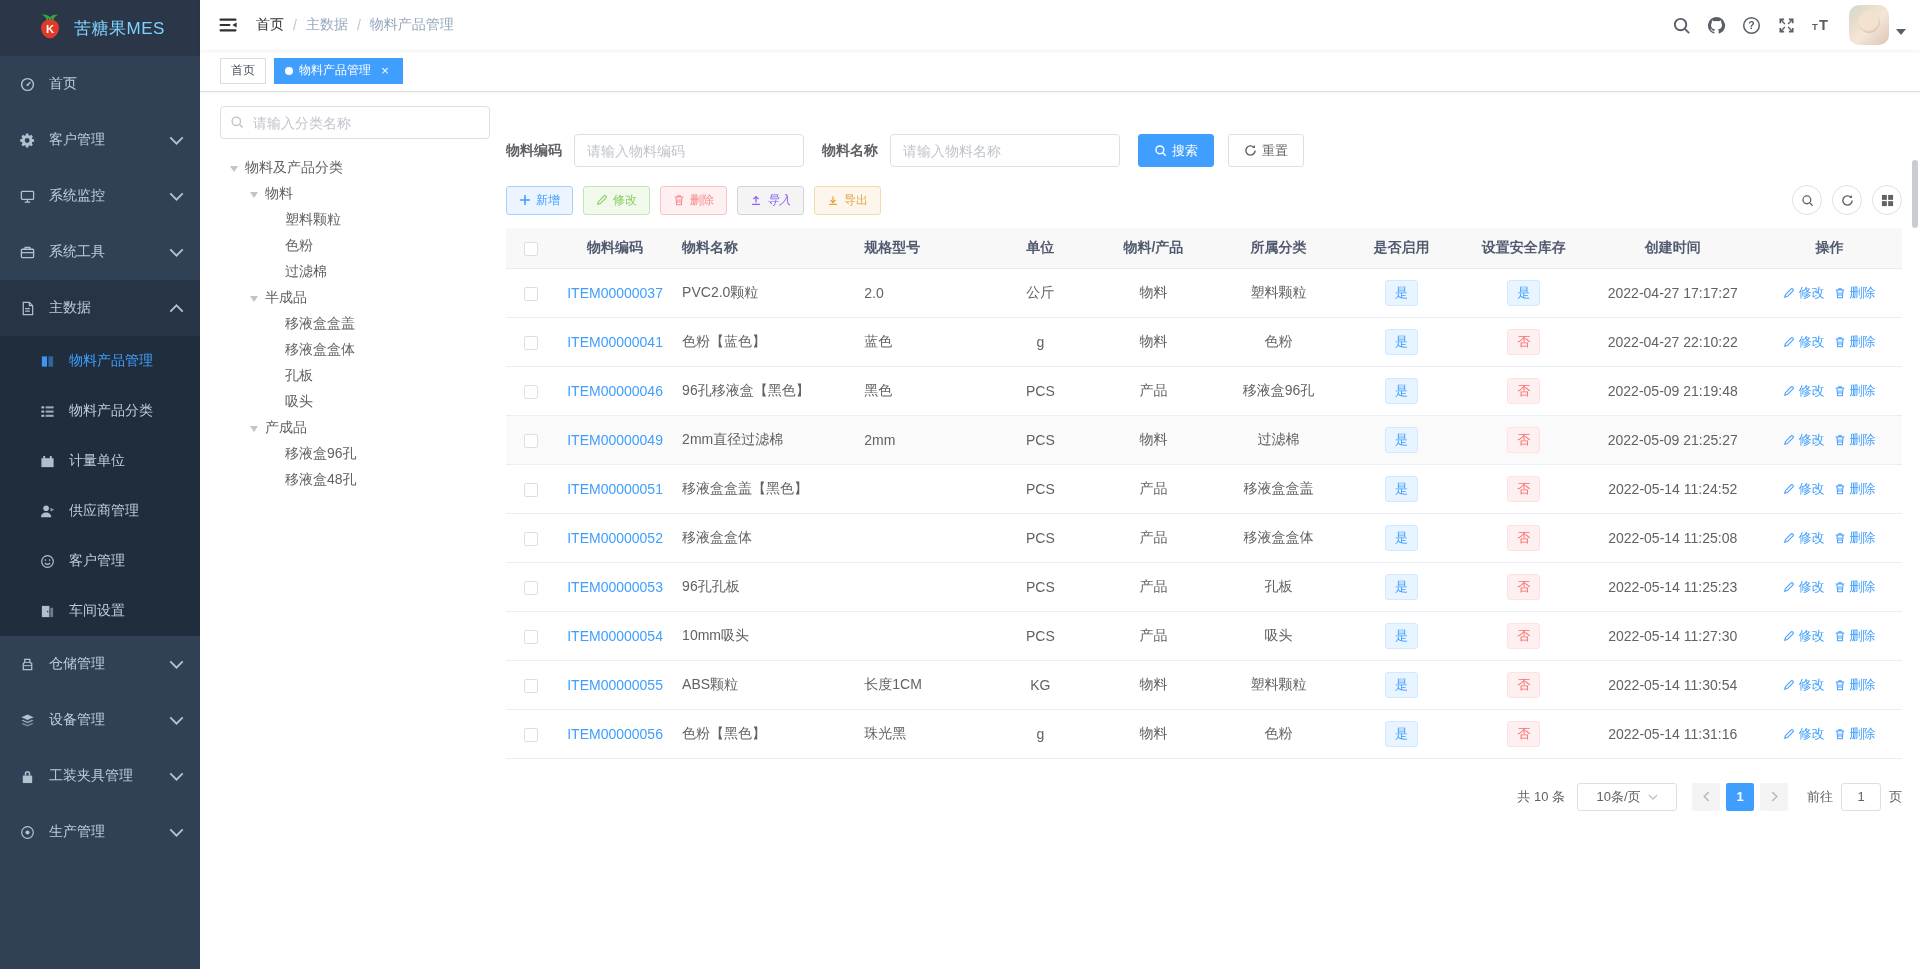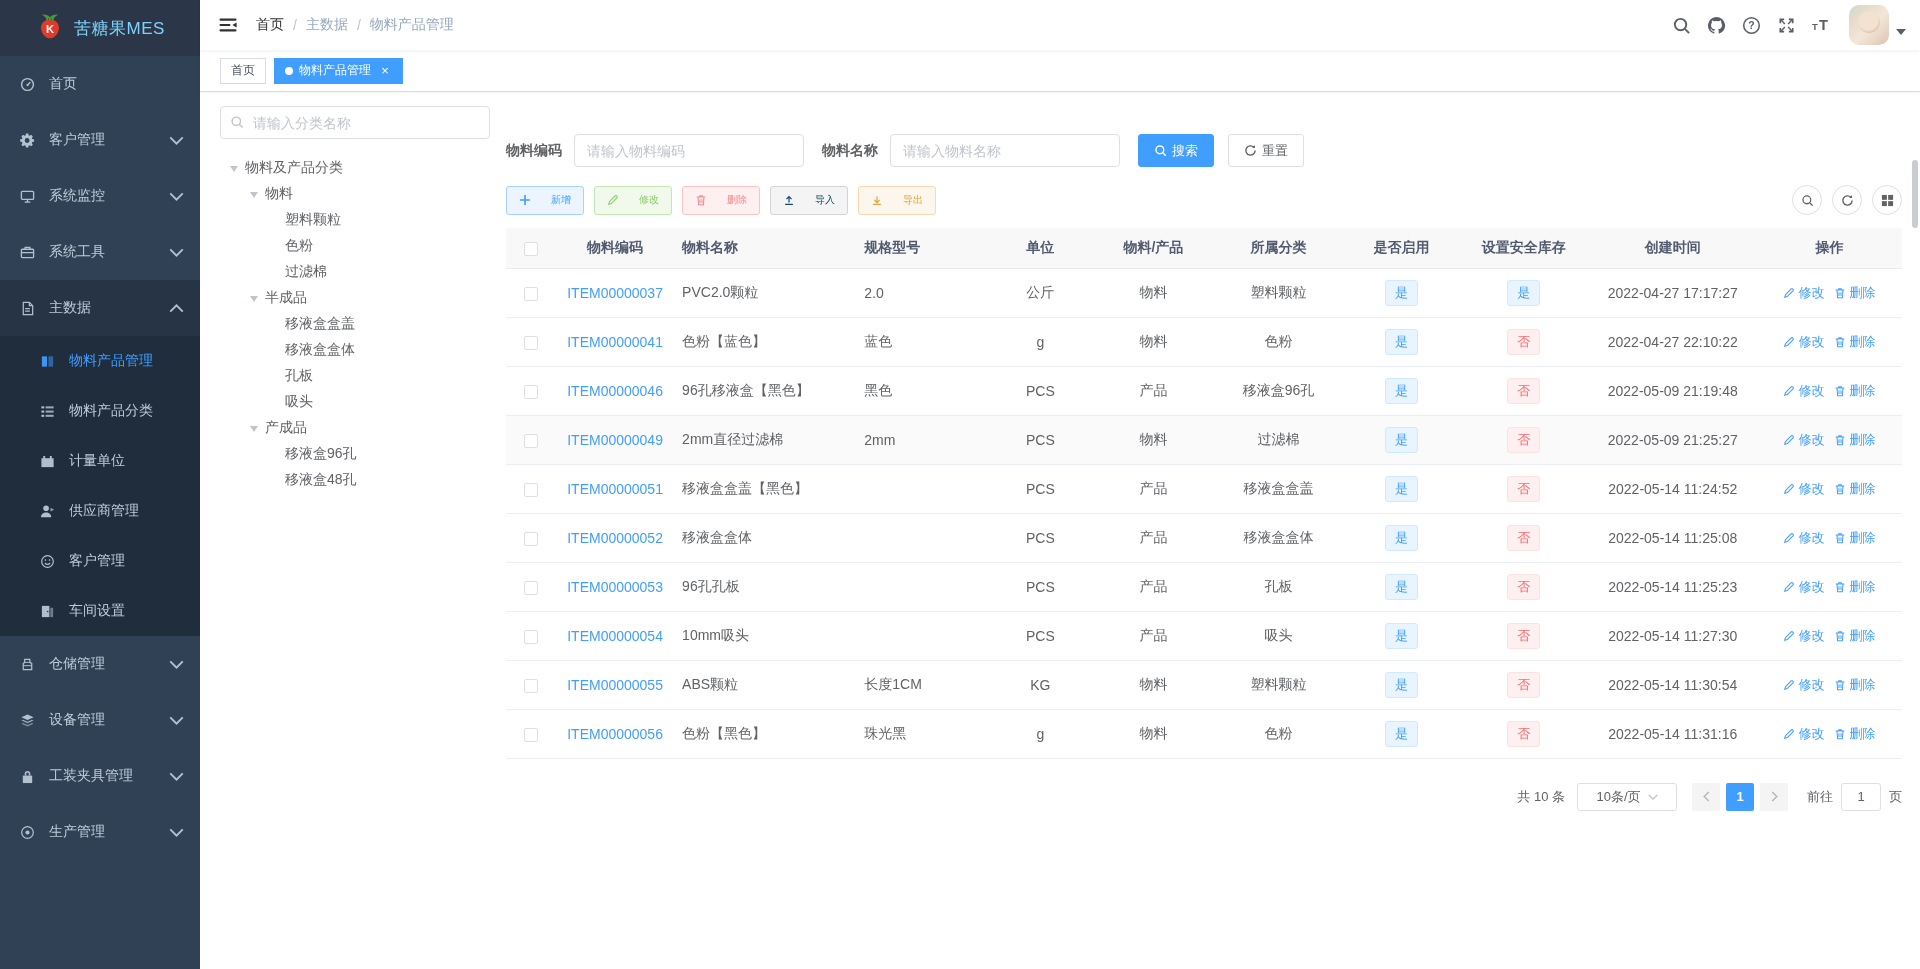--- a/index.html
+++ b/index.html
@@ -64,26 +64,26 @@
   .f-label { font-size:14px; font-weight:700; color:#606266; margin-right:12px; white-space:nowrap; }
   .f-input { width:230px; height:33px; border:1px solid #dcdfe6; border-radius:4px; padding:0 12px; font-size:14px; color:#606266; outline:none; margin-right:18px; }
   .f-input::placeholder { color:#c0c4cc; }
   .btn { display:inline-flex; align-items:center; justify-content:center; border-radius:3px; cursor:pointer; white-space:nowrap; border:1px solid transparent; }
   .btn .ico { margin-right:5px; }
   .btn-search { height:33px; padding:0 15px; background:#409eff; border-color:#409eff; color:#fff; font-size:13px; margin-left:0; }
   .btn-reset { height:33px; padding:0 15px; background:#fff; border-color:#dcdfe6; color:#606266; font-size:13px; margin-left:14px; }
   .btn-search .ico, .btn-reset .ico { font-size:13px; }
 
   .toolbar-row { display:flex; align-items:center; margin-bottom:13px; }
-  .tb-btn { height:29px; padding:0 12px; font-size:10px; margin-right:10px;gap:15px; }
+  .tb-btn { height:29px; padding:0 12px; font-size:12px; margin-right:10px; }
   .tb-btn .ico { font-size:12px; }
   .k-primary { background:#ecf5ff; border-color:#a6d2ff; color:#409eff; }
   .k-success { background:#f0f9eb; border-color:#c2e7b0; color:#85ce61; }
   .k-danger  { background:#fef0f0; border-color:#fbc4c4; color:#f78989; }
-  .k-info    { background:#f4f4f5; border-color:#d3d4d6; color:#0c4a6e; }
+  .k-info    { background:#f4f4f5; border-color:#d3d4d6; color:#8b5cf6;font-style:italic; }
   .k-warning { background:#fdf6ec; border-color:#f5dab1; color:#e6a23c; }
   .right-tools { margin-left:auto; display:flex; align-items:center; }
   .circle-btn { width:30px; height:30px; border-radius:50%; border:1px solid #dcdfe6; background:#fff; color:#606266; display:flex; align-items:center; justify-content:center; font-size:13px; margin-left:10px; cursor:pointer; }
 
   table.grid { width:100%; border-collapse:collapse; table-layout:fixed; }
   .grid th { height:40px; background:#f8f8f9; color:#515a6e; font-size:14px; font-weight:700; border-bottom:1px solid #e8eaec; text-align:center; }
   .grid td { height:49px; border-bottom:1px solid #ebeef5; font-size:14px; color:#606266; text-align:center; white-space:nowrap; overflow:hidden; }
   .grid tr.hl td { background:#fafafa; }
   .grid th.al, .grid td.al { text-align:left; padding-left:8px; }
   .cb { width:14px; height:14px; border:1px solid #dcdfe6; border-radius:2px; background:#fff; display:inline-block; cursor:pointer; vertical-align:middle; }

